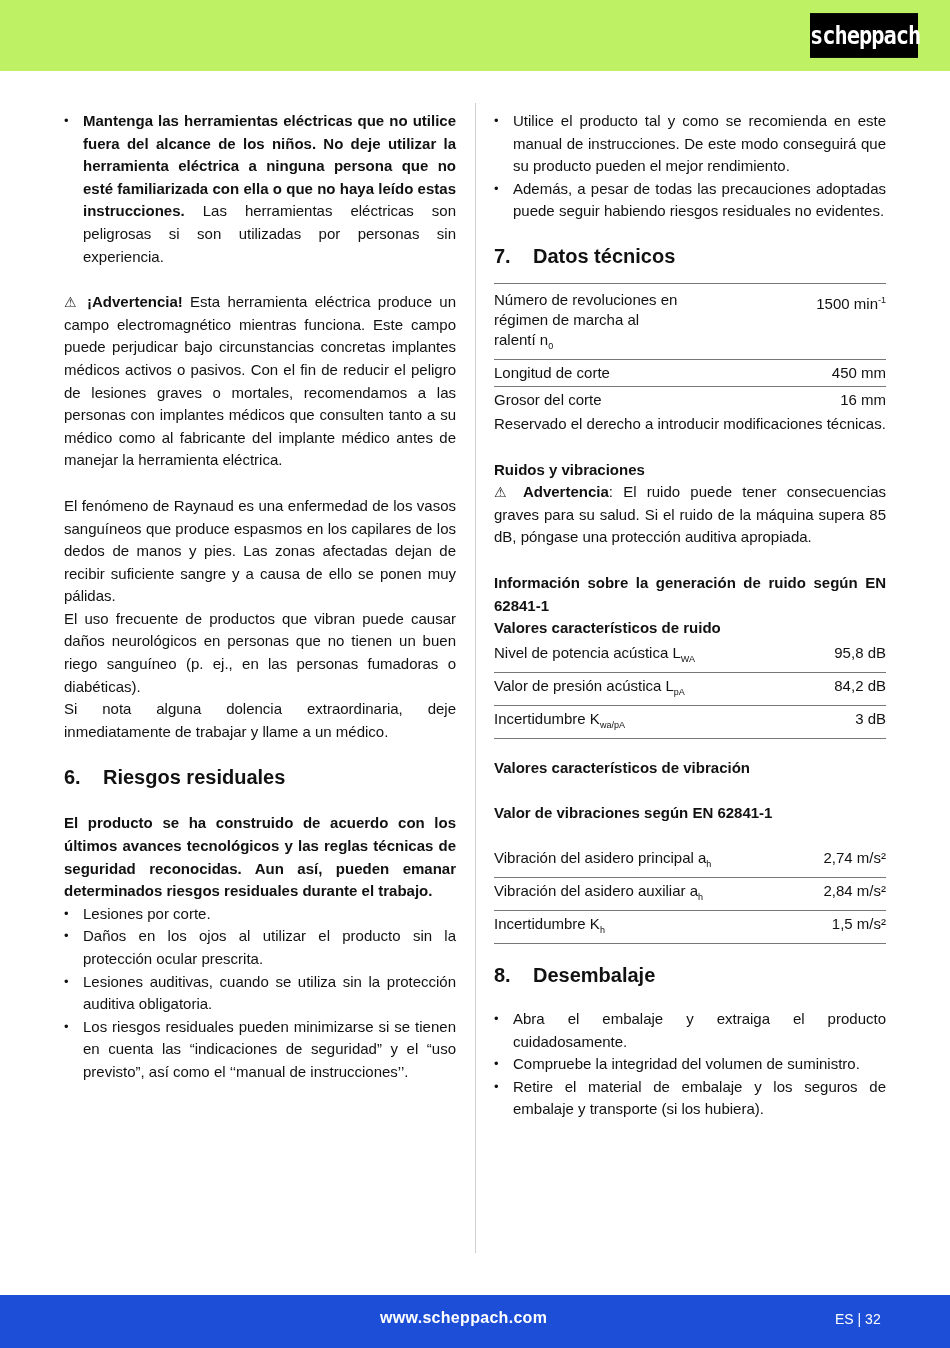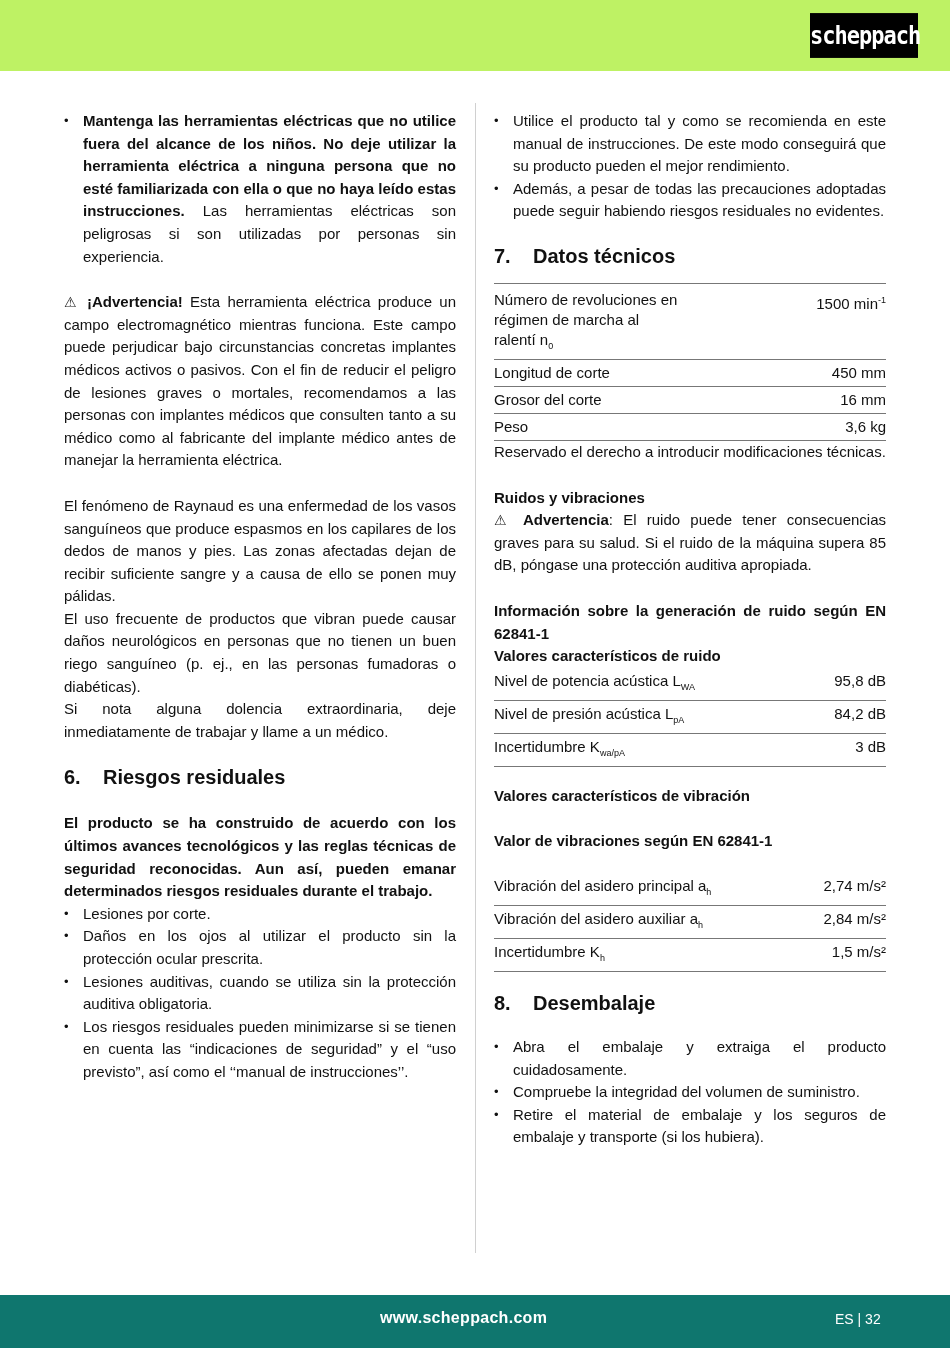--- a/index.html
+++ b/index.html
@@ -19,21 +19,21 @@
   h2 { font-size:20px; font-weight:bold; margin:0; line-height:26px; }
   h2 .num { display:inline-block; width:39px; }
   .spec { width:392px; border-collapse:collapse; font-size:15px; }
   .spec td { padding:3px 0 3px 0; vertical-align:top; line-height:20px; }
   .spec td.v { text-align:right; white-space:nowrap; }
   .spec tr.bt td { border-top:1.5px solid #777; }
   .spec tr.bb td { border-bottom:1.5px solid #777; }
   sub { font-size:9px; vertical-align:-4px; }
   sup { font-size:9px; vertical-align:6px; }
   .warn { font-size:14px; }
-  .footer { position:absolute; left:0; top:1295px; width:950px; height:53px; background:#0f766e; color:#fff; }
+  .footer { position:absolute; left:0; top:1295px; width:950px; height:53px; background:#1d4ed8; color:#fff; }
   .footer .url { position:absolute; left:380px; top:14px; font-size:16px; font-weight:bold; letter-spacing:0.3px; }
   .footer .pg { position:absolute; left:835px; top:16px; font-size:14px; }
 </style>
 </head>
 <body>
 
 <div class="topbar">
   <div class="logo">scheppach</div>
 </div>
 
@@ -76,41 +76,37 @@
       <td class="v" style="padding-top:6px"><span>1500 min</span><sup>-1</sup></td>
     </tr>
     <tr class="bt">
       <td>Longitud de corte</td>
       <td class="v">450 mm</td>
     </tr>
     <tr class="bt">
       <td>Grosor del corte</td>
       <td class="v">16 mm</td>
     </tr>
-    <tr class="bt bb">
-      <td>Peso</td>
-      <td class="v">3,6 kg</td>
-    </tr>
   </tbody>
     </table>
   <p>Reservado el derecho a introducir modificaciones técnicas.</p>
   <div class="gap"></div>
   <p class="b">Ruidos y vibraciones</p>
   <p><span class="warn">⚠</span> <span class="b">Advertencia</span><span>: El ruido puede tener consecuencias graves para su salud. Si el ruido de la máquina supera 85 dB, póngase una protección auditiva apropiada.</span></p>
   <div class="gap"></div>
   <p class="b">Información sobre la generación de ruido según EN 62841-1</p>
   <p class="b">Valores característicos de ruido</p>
   <table class="spec">
     <tbody>
         <tr class="bb">
       <td><span>Nivel de potencia acústica L</span><sub>WA</sub></td>
       <td class="v">95,8 dB</td>
     </tr>
     <tr class="bb">
-      <td><span>Nivel de presión acústica L</span><sub>pA</sub></td>
+      <td><span>Valor de presión acústica L</span><sub>pA</sub></td>
       <td class="v">84,2 dB</td>
     </tr>
     <tr class="bb">
       <td><span>Incertidumbre K</span><sub>wa/pA</sub></td>
       <td class="v">3 dB</td>
     </tr>
   </tbody>
     </table>
   <div style="height:18px"></div>
   <p class="b">Valores característicos de vibración</p>

